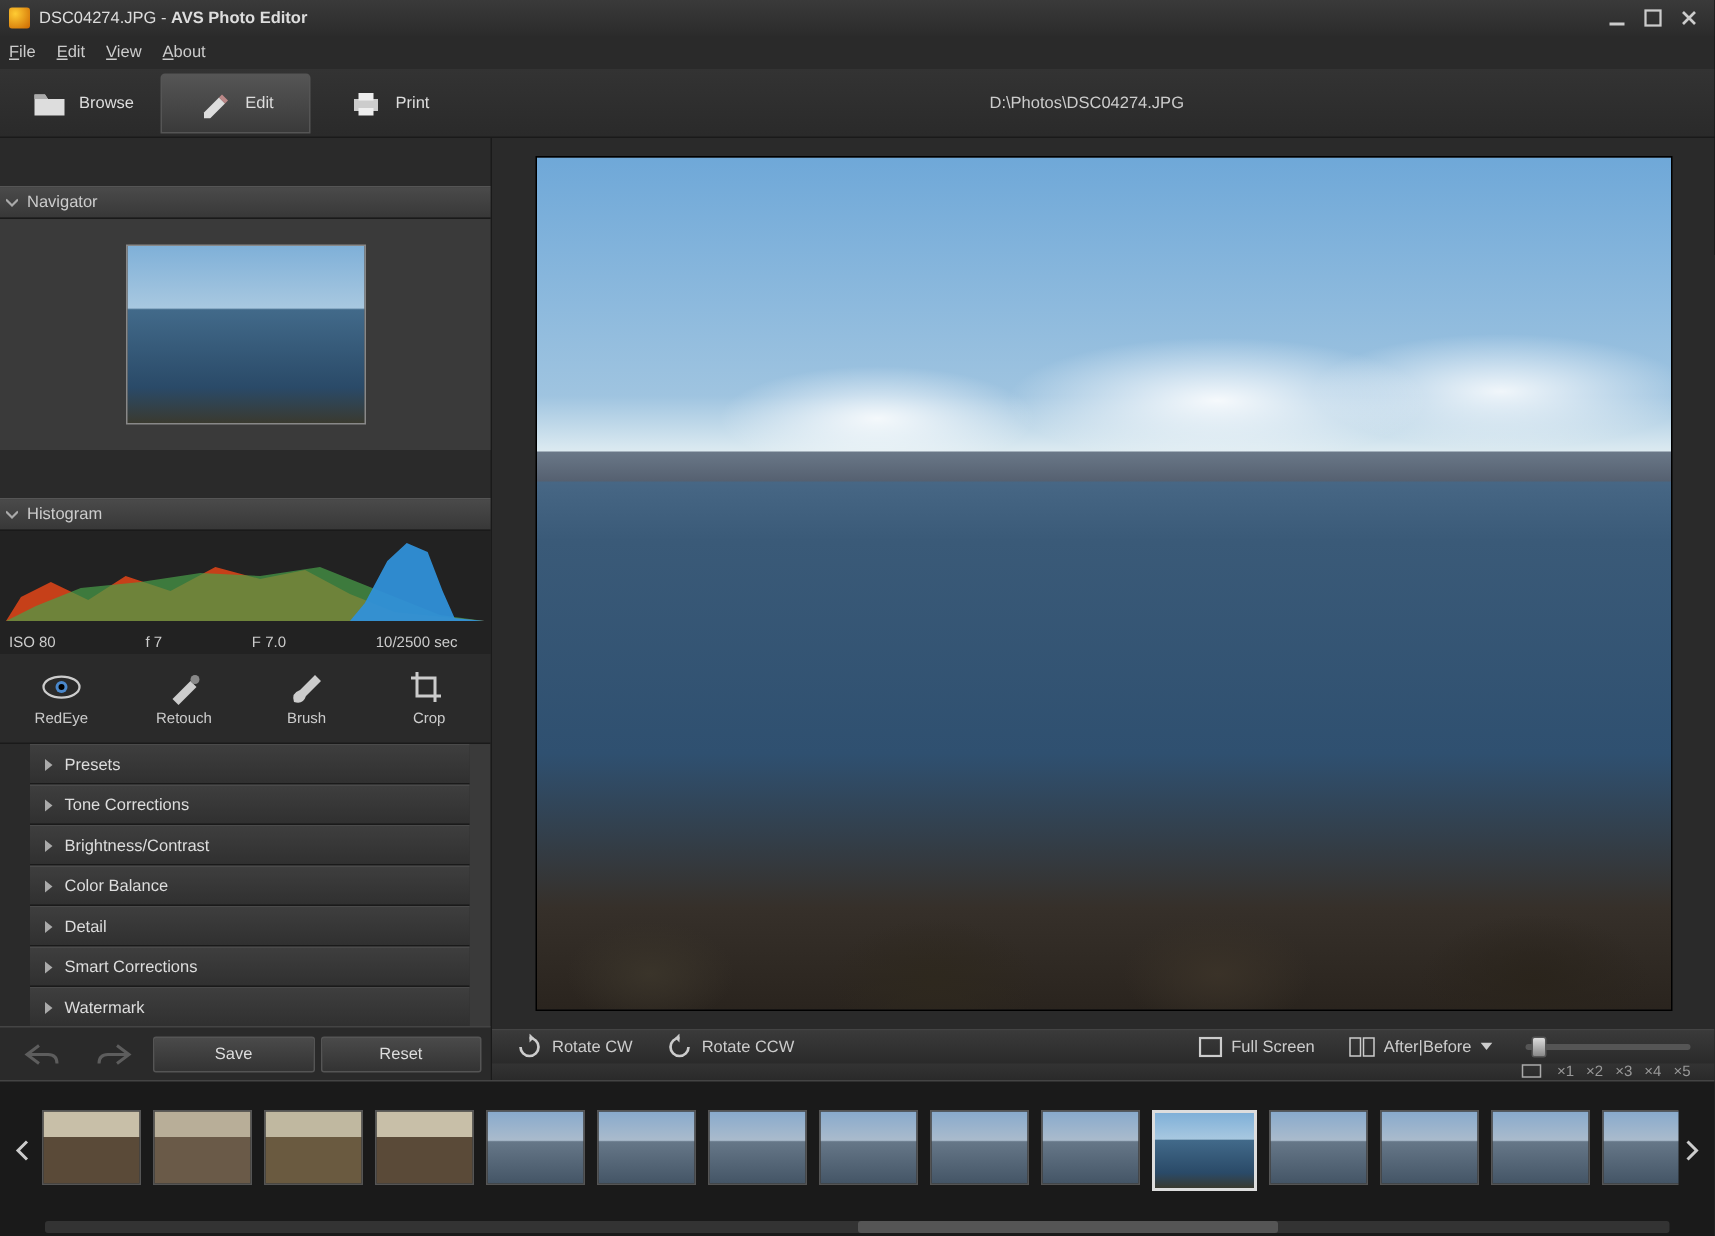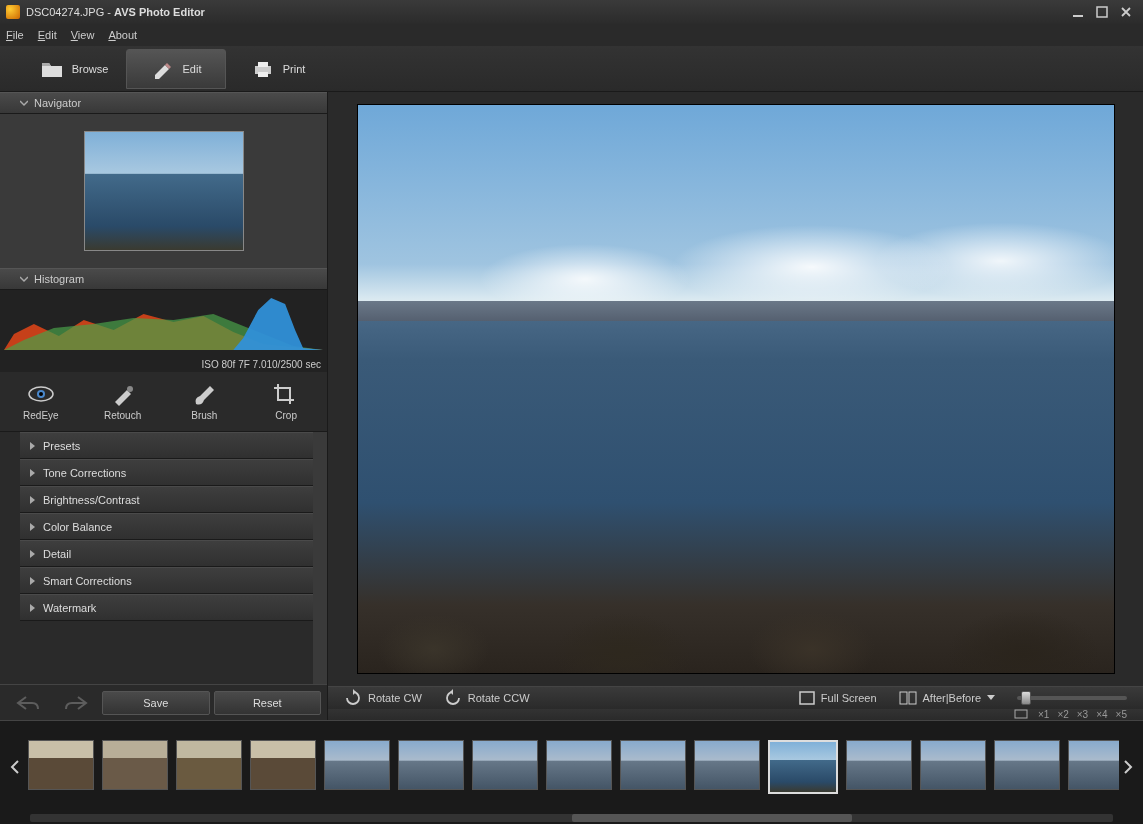--- a/index.html
+++ b/index.html
@@ -13,40 +13,40 @@
 .titlebar .win-btns { display: flex; gap: 2px; }
 .titlebar .win-btn { width: 22px; height: 16px; display: flex; align-items: center; justify-content: center; color: #ccc; font-size: 12px; cursor: pointer; }
 .titlebar .win-btn svg { width: 12px; height: 12px; }
 
 
 .menubar { height: 22px; background: #2a2a2a; display: flex; align-items: center; padding: 0 6px; gap: 14px; color: #ccc; font-size: 11px; }
 .menubar span { cursor: pointer; }
 .menubar span u { text-decoration: underline; }
 
 
-.toolbar { height: 46px; background: linear-gradient(#333,#2a2a2a); display: flex; align-items: center; padding: 4px 24px; gap: 2px; border-bottom: 1px solid #1a1a1a; }
+.toolbar { height: 46px; background: linear-gradient(#333,#2a2a2a); display: flex; align-items: center; padding: 4px 5px; gap: 2px; border-bottom: 1px solid #1a1a1a; }
 .tool-tab { width: 100px; height: 40px; display: flex; align-items: center; justify-content: center; gap: 8px; color: #ddd; font-size: 11px; cursor: pointer; border: 1px solid transparent; border-radius: 3px 3px 0 0; }
 .tool-tab.active { background: linear-gradient(#555,#3a3a3a); border: 1px solid #555; }
 .tool-tab .ticon { width: 24px; height: 20px; }
 .toolbar .filepath { flex: 1; text-align: center; color: #ccc; font-size: 11px; }
 
 
 .main { flex: 1; display: flex; overflow: hidden; }
 
 
 .left { width: 328px; background: #2a2a2a; display: flex; flex-direction: column; border-right: 1px solid #1a1a1a; }
-.panel-header { height: 22px; background: linear-gradient(#4a4a4a,#383838); color: #ccc; font-size: 11px; display: flex; align-items: center; padding: 0 20px; gap: 6px; border-top: 1px solid #555; border-bottom: 1px solid #1a1a1a; }
+.panel-header { height: 22px; background: linear-gradient(#4a4a4a,#383838); color: #ccc; font-size: 11px; display: flex; align-items: center; padding: 0 4px; gap: 6px; border-top: 1px solid #555; border-bottom: 1px solid #1a1a1a; margin-top: 32px; }
 .panel-header .chev { width: 8px; height: 8px; }
 
 .navigator-body { height: 154px; background: #3a3a3a; display: flex; align-items: center; justify-content: center; }
 .nav-thumb { width: 160px; height: 120px; border: 1px solid #888; background: linear-gradient(to bottom, #7fb0d8 0%, #a8c8e0 35%, #426a8a 36%, #2a4a68 80%, #3a3a30 100%); position: relative; }
 
 .histogram-body { height: 82px; background: #222; position: relative; }
 .histogram-body svg.hist { position: absolute; top: 4px; left: 4px; right: 4px; width: calc(100% - 8px); height: 56px; }
-.hist-info { position: absolute; bottom: 2px; left: 0; right: 0; display: flex; justify-content: flex-end; padding: 0 6px; color: #ccc; font-size: 10px; }
+.hist-info { position: absolute; bottom: 2px; left: 0; right: 16px; display: flex; justify-content: space-between; padding: 0 6px; color: #ccc; font-size: 10px; }
 
 .tool-row { height: 60px; background: #2a2a2a; display: flex; justify-content: space-around; align-items: center; border-bottom: 1px solid #1a1a1a; }
 .tool-item { display: flex; flex-direction: column; align-items: center; gap: 4px; color: #ccc; font-size: 10px; cursor: pointer; width: 64px; }
 .tool-item .ticon { width: 28px; height: 24px; display: flex; align-items: center; justify-content: center; }
 
 .accordion { flex: 1; overflow-y: auto; }
 .acc-item { height: 27px; background: linear-gradient(#3e3e3e,#303030); color: #ddd; font-size: 11px; display: flex; align-items: center; padding: 0 10px; gap: 8px; border-top: 1px solid #4a4a4a; border-bottom: 1px solid #1a1a1a; cursor: pointer; }
 .acc-item .tri { width: 0; height: 0; border-top: 4px solid transparent; border-bottom: 4px solid transparent; border-left: 5px solid #aaa; }
 .acc-scroll { width: 14px; background: #3a3a3a; }
 
@@ -140,20 +140,21 @@
       <span>Edit</span>
     </div>
     <div class="tool-tab">
       <span class="ticon"><svg viewBox="0 0 24 20">
             <rect x="4" y="7" width="16" height="8" fill="#ccc"></rect>
             <rect x="7" y="3" width="10" height="5" fill="#eee"></rect>
             <rect x="7" y="13" width="10" height="5" fill="#eee"></rect>
           </svg></span>
       <span>Print</span>
     </div>
+    <div class="filepath">D:\Photos\DSC04274.JPG</div>
   </div>
 
   <div class="main">
 
     <div class="left">
 
       <div class="panel-header">
         <svg class="chev" viewBox="0 0 8 8">
             <path d="M0 2 L4 6 L8 2" fill="none" stroke="#aaa" stroke-width="1.5"></path>
           </svg>

